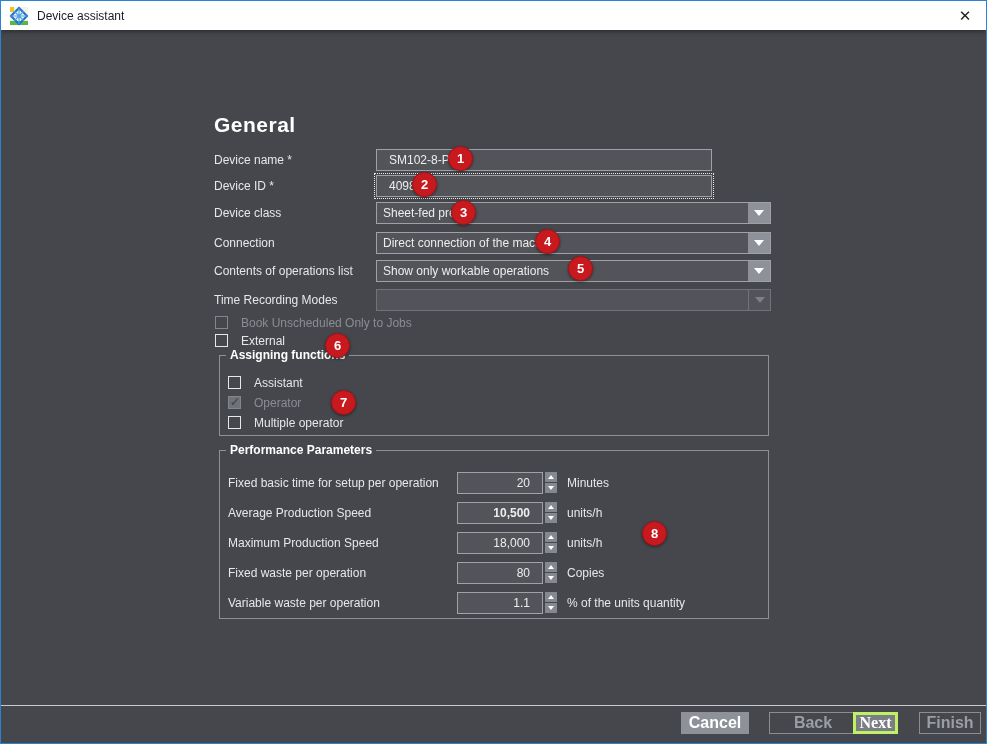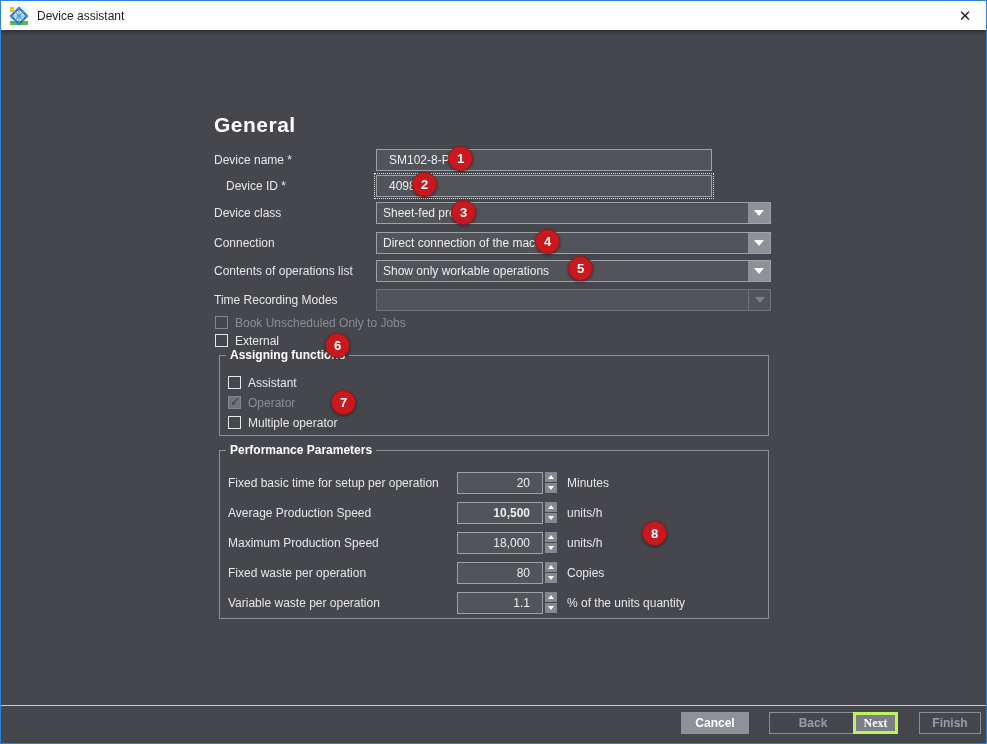--- a/index.html
+++ b/index.html
@@ -50,21 +50,21 @@
   .dd .dd-btn {
     position:absolute; right:0; top:0; width:22px; height:20px;
     background:#8e9298; display:flex; align-items:center; justify-content:center;
   }
   .dd .tri { width:0; height:0; border-left:5px solid transparent; border-right:5px solid transparent; border-top:6px solid #ffffff; }
   .dd.disabled { border-color:#70737a; }
   .dd.disabled .dd-btn { background:transparent; border-left:1px solid #70737a; }
   .dd.disabled .tri { border-top-color:#7d8187; }
 
   
-  .cbrow { position:absolute; display:flex; align-items:center; gap:7px; height:15px; }
+  .cbrow { position:absolute; display:flex; align-items:center; gap:13px; height:15px; }
   .cb { width:13px; height:13px; border:1px solid #e6e7e9; background:transparent; flex:0 0 auto; position:relative; }
   .cb.disabled { border-color:#83868c; }
   .cb.checked.disabled { background:#6f7278; border-color:#83868c; }
   .cb.checked::after {
     content:"\2713"; position:absolute; left:1px; top:-2px;
     font-size:12px; font-weight:bold; color:#494b51;
   }
   .cbrow .cb-label { font-size:12px; color:#e6e7e9; white-space:nowrap; }
   .cbrow .cb-label.disabled { color:#8a8d93; }
 
@@ -88,21 +88,21 @@
     background:#c8191f; border:1px solid #a01418;
     color:#ffffff; font-size:13px; font-weight:bold;
     display:flex; align-items:center; justify-content:center;
     box-shadow:0 1px 3px rgba(0,0,0,.45);
   }
 
   
   .separator { position:absolute; left:0; right:0; top:704px; height:1px; background:#c9c9cd; }
   .btn {
     position:absolute; top:711px; height:22px;
-    font-size:12px; font-weight:bold; font-family:"Liberation Sans", sans-serif;
+    font-size:16px; font-weight:bold; font-family:"Liberation Sans", sans-serif;
     display:flex; align-items:center; justify-content:center; cursor:pointer;
   }
   .btn.filled { background:#8e9298; color:#ffffff; border:1px solid #8e9298; }
   .btn.default { background:#7b7f85; color:#ffffff; border:3px solid #bef264;font-family:Liberation Serif, serif; }
   .btn.ghost { background:transparent; color:#9a9ea4; border:1px solid #8a8e93; cursor:default; }
 </style>
 </head>
 <body>
 
 <div class="window">
@@ -119,21 +119,21 @@
     </span>
     <span class="title-text">Device assistant</span>
     <span class="close-btn">✕</span>
   </div>
 
   <div class="heading">General</div>
 
   <div class="lbl" style="left:213px; top:152px;">Device name *</div>
   <input class="txt" style="left: 375px; top: 148px; width: 336px;" value="SM102-8-P">
 
-  <div class="lbl" style="left:213px; top:178px;margin-left:12px;">Device ID *</div>
+  <div class="lbl" style="left:213px; top:178px;">Device ID *</div>
   <input class="txt focused" style="left: 375px; top: 174px; width: 336px;" value="4098">
 
   <div class="lbl" style="left:213px; top:205px;">Device class</div>
   <div class="dd" style="left:375px; top:201px;">
     <span class="dd-text">Sheet-fed press</span>
     <span class="dd-btn">
         <span class="tri"></span>
       </span>
   </div>
 

